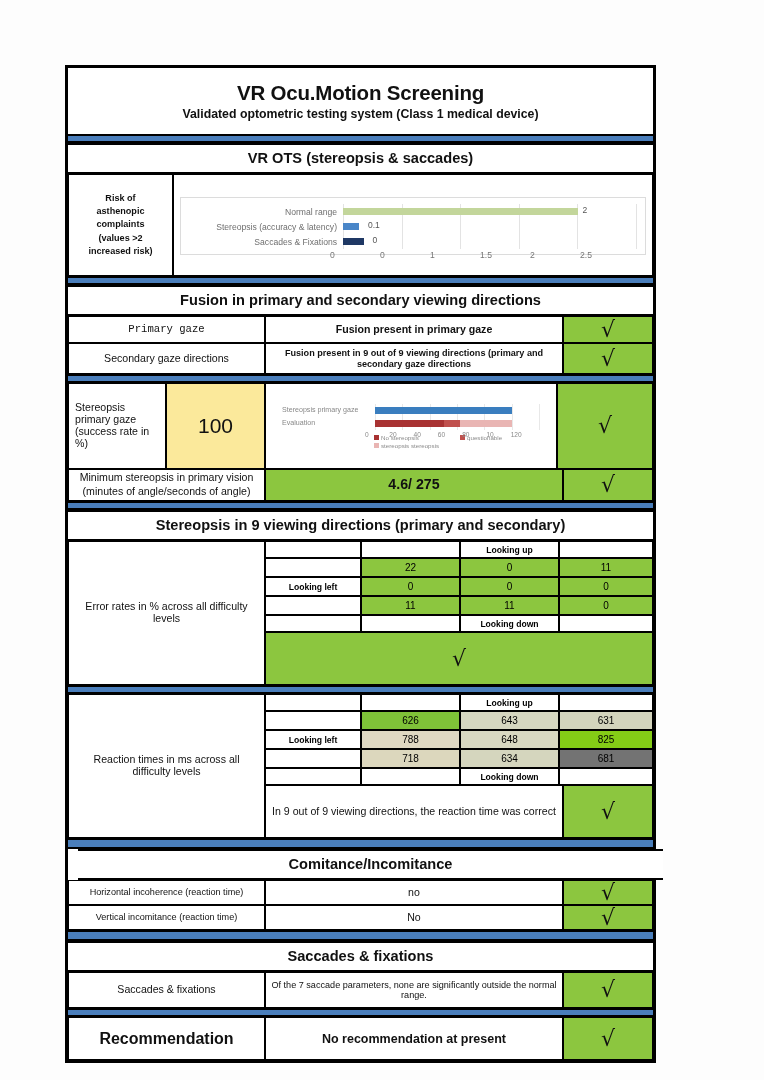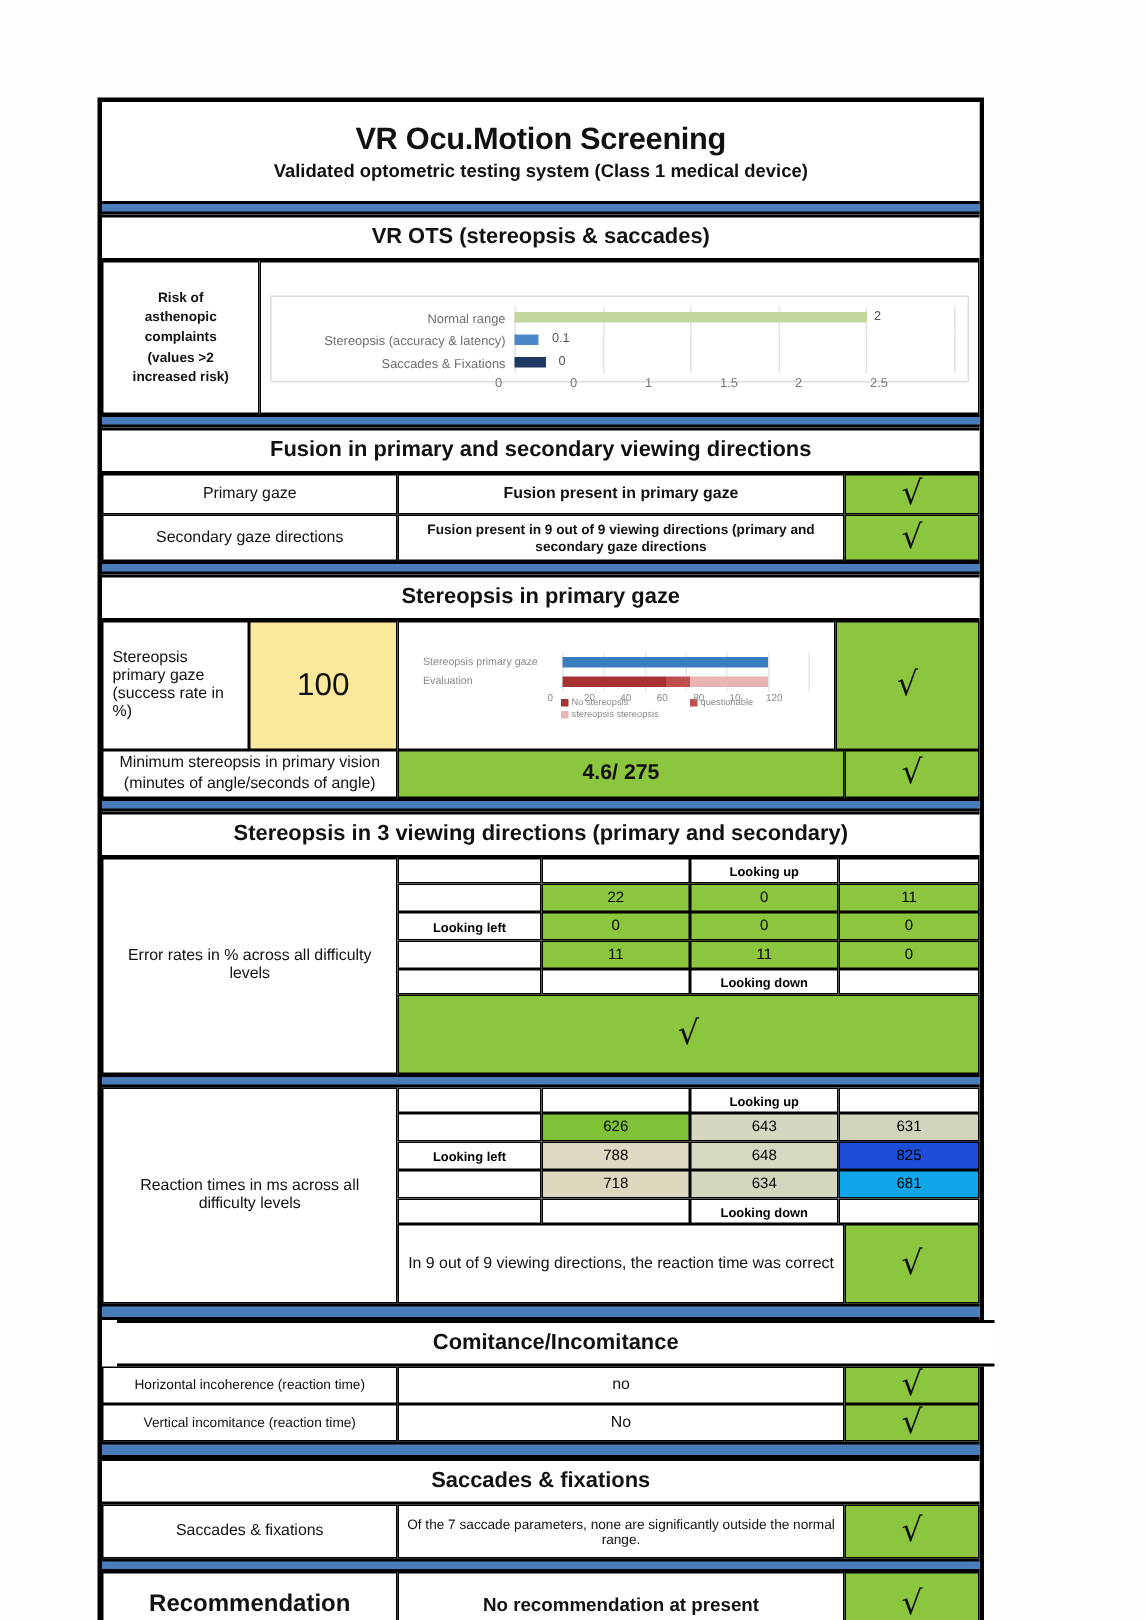--- a/index.html
+++ b/index.html
@@ -238,33 +238,32 @@
           </div>
         </div>
       </div>
     </div>
 
     <div class="sep"></div>
 
     <div class="banner section-title" style="border-left:none;border-right:none;">Fusion in primary and secondary viewing directions</div>
 
     <div class="row" style="height:27px;">
-      <div class="cell lbl" style="width:197px;">Primary gaze</div>
+      <div class="cell lbl" style="width:197px;font-family:Liberation Mono, monospace;">Primary gaze</div>
       <div class="cell lbl bold" style="width:298px;">Fusion present in primary gaze</div>
       <div class="cell green check" style="flex:1;">√</div>
     </div>
     <div class="row" style="height:31px;">
       <div class="cell lbl" style="width:197px;">Secondary gaze directions</div>
       <div class="cell lbl-sm bold" style="width:298px;">Fusion present in 9 out of 9 viewing directions (primary and secondary gaze directions</div>
       <div class="cell green check" style="flex:1;">√</div>
     </div>
 
     <div class="sep"></div>
 
-    <div class="banner section-title" style="border-left:none;border-right:none;">Stereopsis in primary gaze</div>
 
     <div class="row" style="height:86px;">
       <div class="cell lbl" style="width:98px;text-align:left;justify-content:flex-start;padding-left:6px;">Stereopsis primary gaze (success rate in %)</div>
       <div class="cell yellow val-big" style="width:99px;">100</div>
       <div class="chart2-wrap">
         <div class="c2-inner">
           <div class="c2-row">
             <div class="c2-lab">Stereopsis primary gaze</div>
             <div class="c2-plot">
               <div class="c2-grid">
@@ -340,21 +339,21 @@
       <div class="cell lbl" style="width:197px;flex-direction:column;line-height:1.3;">
         <span>Minimum stereopsis in primary vision</span>
         <span>(minutes of angle/seconds of angle)</span>
       </div>
       <div class="cell green val-md" style="width:298px;">4.6/ 275</div>
       <div class="cell green check" style="flex:1;">√</div>
     </div>
 
     <div class="sep"></div>
 
-    <div class="banner section-title" style="border-left:none;border-right:none;">Stereopsis in 3 viewing directions (primary and secondary)</div>
+    <div class="banner section-title" style="border-left:none;border-right:none;">Stereopsis in 9 viewing directions (primary and secondary)</div>
 
     <div class="row">
       <div class="cell lbl" style="width:197px;height:144px;">Error rates in % across all difficulty levels</div>
       <div style="flex:1;display:flex;flex-direction:column;">
         <div class="dirgrid">
           <div class="dg-row">
             <div class="dg-c white" style="width:96px;height:17px;"></div>
             <div class="dg-c white" style="width:99px;height:17px;"></div>
             <div class="dg-c white mini-head" style="width:99px;height:17px;">Looking up</div>
             <div class="dg-c white" style="flex:1;height:17px;"></div>
@@ -405,27 +404,27 @@
           <div class="dg-row">
             <div class="dg-c white" style="width:96px;height:19px;"></div>
             <div class="dg-c grid-num" style="width:99px;height:19px;background:#7fc238;">626</div>
             <div class="dg-c grid-num" style="width:99px;height:19px;background:#d6d7c0;">643</div>
             <div class="dg-c grid-num" style="flex:1;height:19px;background:#d3d4bc;">631</div>
           </div>
           <div class="dg-row">
             <div class="dg-c white mini-head" style="width:96px;height:19px;">Looking left</div>
             <div class="dg-c grid-num" style="width:99px;height:19px;background:#dfd8c2;">788</div>
             <div class="dg-c grid-num" style="width:99px;height:19px;background:#d8d8c1;">648</div>
-            <div class="dg-c grid-num" style="flex:1;height:19px;background:#1d4ed8;">825</div>
+            <div class="dg-c grid-num" style="flex:1;height:19px;background:#84cc16;">825</div>
           </div>
           <div class="dg-row">
             <div class="dg-c white" style="width:96px;height:19px;"></div>
             <div class="dg-c grid-num" style="width:99px;height:19px;background:#dcd7bd;">718</div>
             <div class="dg-c grid-num" style="width:99px;height:19px;background:#d5d6be;">634</div>
-            <div class="dg-c grid-num" style="flex:1;height:19px;background:#0ea5e9;">681</div>
+            <div class="dg-c grid-num" style="flex:1;height:19px;background:#737373;">681</div>
           </div>
           <div class="dg-row">
             <div class="dg-c white" style="width:96px;height:17px;"></div>
             <div class="dg-c white" style="width:99px;height:17px;"></div>
             <div class="dg-c white mini-head" style="width:99px;height:17px;">Looking down</div>
             <div class="dg-c white" style="flex:1;height:17px;"></div>
           </div>
         </div>
         <div class="row" style="height:53px;">
           <div class="cell lbl" style="width:298px;">In 9 out of 9 viewing directions, the reaction time was correct</div>

